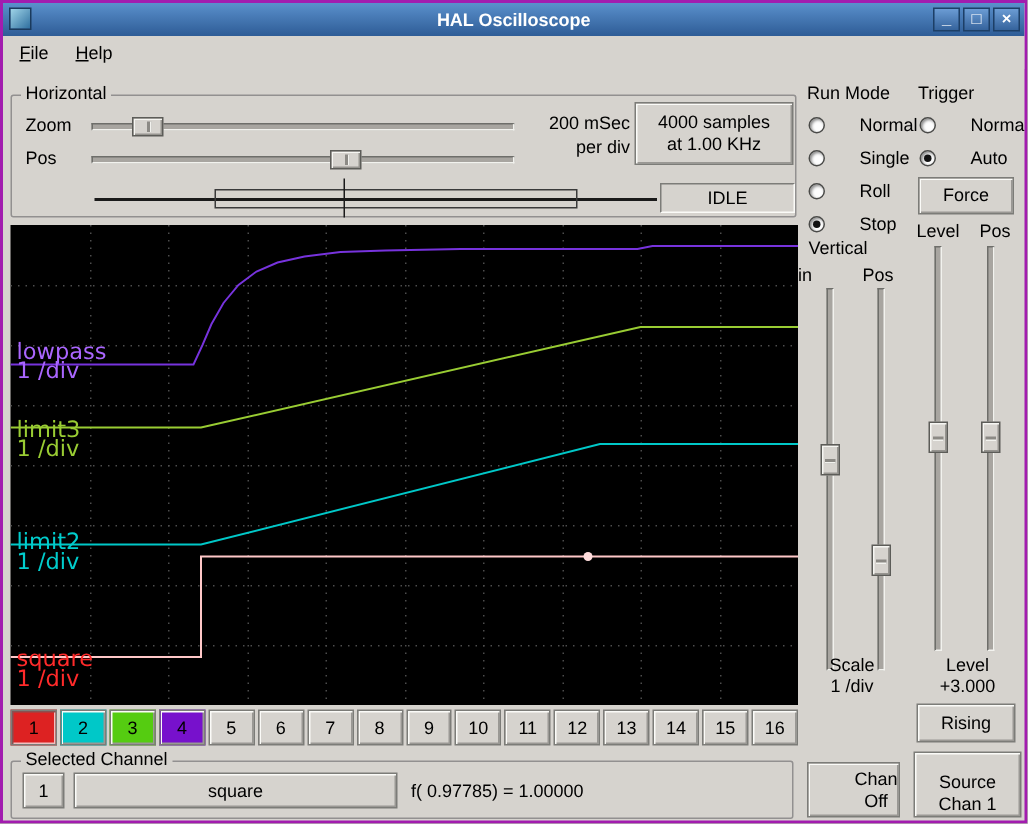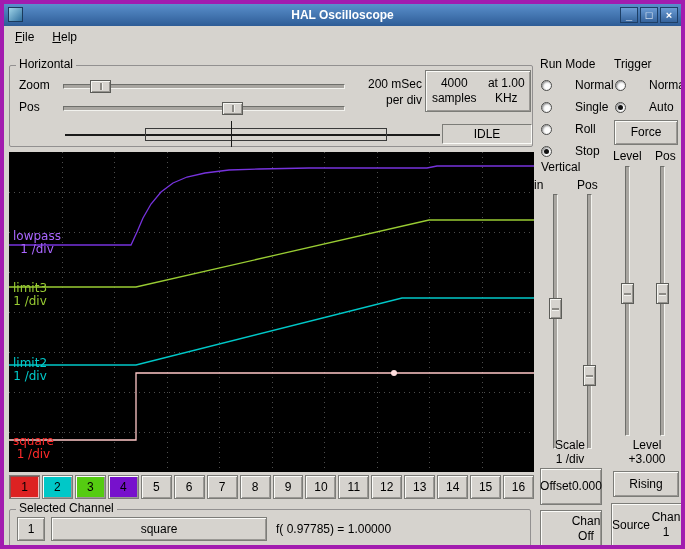--- a/index.html
+++ b/index.html
@@ -1,18 +1,18 @@
 <!DOCTYPE html>
 <html><head>
 <meta charset="utf-8">
 <style>
   * { margin:0; padding:0; box-sizing:border-box; }
   html,body { background:#9a9a9a; }
   body { font-family:"Liberation Sans", sans-serif; font-size:12px; color:#000; }
-  .window { position:relative; width:685px; height:549px; background:#d6d3ce; border:4px solid #a21caf; overflow:hidden; }
+  .window { position:relative; width:685px; height:549px; background:#d6d3ce; border:2px solid #a21caf; overflow:hidden; }
 
   
   .titlebar { position:absolute; left:0; top:0; width:100%; height:22px;
     background:linear-gradient(180deg,#5a90cc 0%,#2e5c96 100%); display:flex; align-items:center; }
   .win-icon { position:absolute; left:4px; top:3px; width:15px; height:15px;
     background:linear-gradient(135deg,#9fd4e8,#2f6f9f); border:1px solid #1a3a5c; }
   .title-text { width:100%; text-align:center; color:#fff; font-weight:bold; font-size:12px; }
   .win-btns { position:absolute; right:3px; top:3px; display:flex; gap:2px; }
   .win-btn { width:18px; height:16px; background:linear-gradient(180deg,#6b9cd4,#35639c);
     border:1px solid #1d3f66; color:#fff; font-size:11px; line-height:14px; text-align:center; font-weight:bold; }
@@ -24,21 +24,21 @@
 
   
   .frame { position:absolute; border:1px solid #929090; border-radius:2px; }
   .frame-legend { position:absolute; top:-9px; left:6px; background:#d6d3ce; padding:0 3px; white-space:nowrap; }
 
   .lbl { position:absolute; white-space:nowrap; }
 
   
   .btn { position:absolute; background:#d6d3ce; border:1px solid #7c7c78;
     box-shadow:inset 1px 1px 0 #fbfbf8, inset -1px -1px 0 #9a9894;
-    display:flex; flex-direction:row; align-items:center; justify-content:center; text-align:center; font-size:12px; }
+    display:flex; flex-direction:column; align-items:center; justify-content:center; text-align:center; font-size:12px; }
   .btn .line { line-height:15px; }
   .sunken { position:absolute; background:#d6d3ce; border:1px solid;
     border-color:#7c7c78 #fbfbf8 #fbfbf8 #7c7c78; display:flex; align-items:center; justify-content:center; }
 
   
   .trough-h { position:absolute; height:5px; background:#a8a5a0; border:1px solid; border-color:#6e6e6a #f2f2ee #f2f2ee #6e6e6a; }
   .thumb-h { position:absolute; width:21px; height:13px; top:-5px; background:#d6d3ce; border:1px solid #5c5c58;
     box-shadow:inset 1px 1px 0 #f6f6f2, inset -1px -1px 0 #96948f; }
   .thumb-h::after { content:""; position:absolute; left:9px; top:2px; bottom:2px; width:2px; background:#8c8a85; border-right:1px solid #f2f2ee; }
   .trough-v { position:absolute; width:5px; background:#a8a5a0; border:1px solid; border-color:#6e6e6a #f2f2ee #f2f2ee #6e6e6a; }
@@ -48,21 +48,21 @@
 
   
   .radio-row { display:flex; align-items:center; gap:23px; height:22px; }
   .radio { width:11px; height:11px; border-radius:50%; background:#fdfdfd; border:1px solid #4a4a48;
     box-shadow:inset 1px 1px 2px rgba(0,0,0,.45); flex:none; }
   .radio.checked::after { content:""; display:block; width:5px; height:5px; margin:2px; border-radius:50%; background:#111; }
 
   
   .scope { position:absolute; left:5px; top:148px; width:525px; height:320px; background:#000; }
   .scope svg { position:absolute; left:0; top:0; }
-  .scope-label { position:absolute; left:4px; font-size:12px; line-height:13px; font-family:"DejaVu Sans", sans-serif;text-align:center; }
+  .scope-label { position:absolute; left:4px; font-size:15px; line-height:13px; font-family:"DejaVu Sans", sans-serif; }
 
   
   .chan-row { position:absolute; left:5px; top:471px; width:525px; height:24px; display:flex; gap:2px; }
   .chan-btn { flex:1; background:#d6d3ce; border:1px solid #7c7c78;
     box-shadow:inset 1px 1px 0 #fbfbf8, inset -1px -1px 0 #9a9894;
     display:flex; align-items:center; justify-content:center; font-size:12px; }
   .chan-btn.sel { box-shadow:inset 1px 1px 0 #8a5050, inset -1px -1px 0 #f0c0c0; }
 
   
   .ind-line { position:absolute; background:#1a1a1a; }
@@ -177,24 +177,20 @@
   <div class="lbl" style="left:514px; top:174px;">Gain</div>
   <div class="lbl" style="left:573px; top:174px;">Pos</div>
   <div class="trough-v" style="left:549px; top:190px; height:255px;">
     <div class="thumb-v" style="top:103px;"></div>
   </div>
   <div class="trough-v" style="left:583px; top:190px; height:255px;">
     <div class="thumb-v" style="top:170px;"></div>
   </div>
   <div class="lbl" style="left:534px; top:434px; width:64px; text-align:center;">Scale</div>
   <div class="lbl" style="left:534px; top:448px; width:64px; text-align:center;">1 /div</div>
-  <div class="btn" style="left:536px; top:464px; width:62px; height:37px;">
-    <div class="line">Offset</div>
-    <div class="line">0.000</div>
-  </div>
   <div class="btn" style="left:536px; top:506px; width:62px; height:37px;padding-left:30px;">
     <div class="line">Chan Off</div>
   </div>
 
   <div class="scope">
     <svg id="scope-svg" width="525" height="320">
         <line x1="53.5" y1="0" x2="53.5" y2="320" stroke="#4d4d4d" stroke-width="1" stroke-dasharray="1 4"></line>
         <line x1="105.5" y1="0" x2="105.5" y2="320" stroke="#4d4d4d" stroke-width="1" stroke-dasharray="1 4"></line>
         <line x1="158.5" y1="0" x2="158.5" y2="320" stroke="#4d4d4d" stroke-width="1" stroke-dasharray="1 4"></line>
         <line x1="210.5" y1="0" x2="210.5" y2="320" stroke="#4d4d4d" stroke-width="1" stroke-dasharray="1 4"></line>

